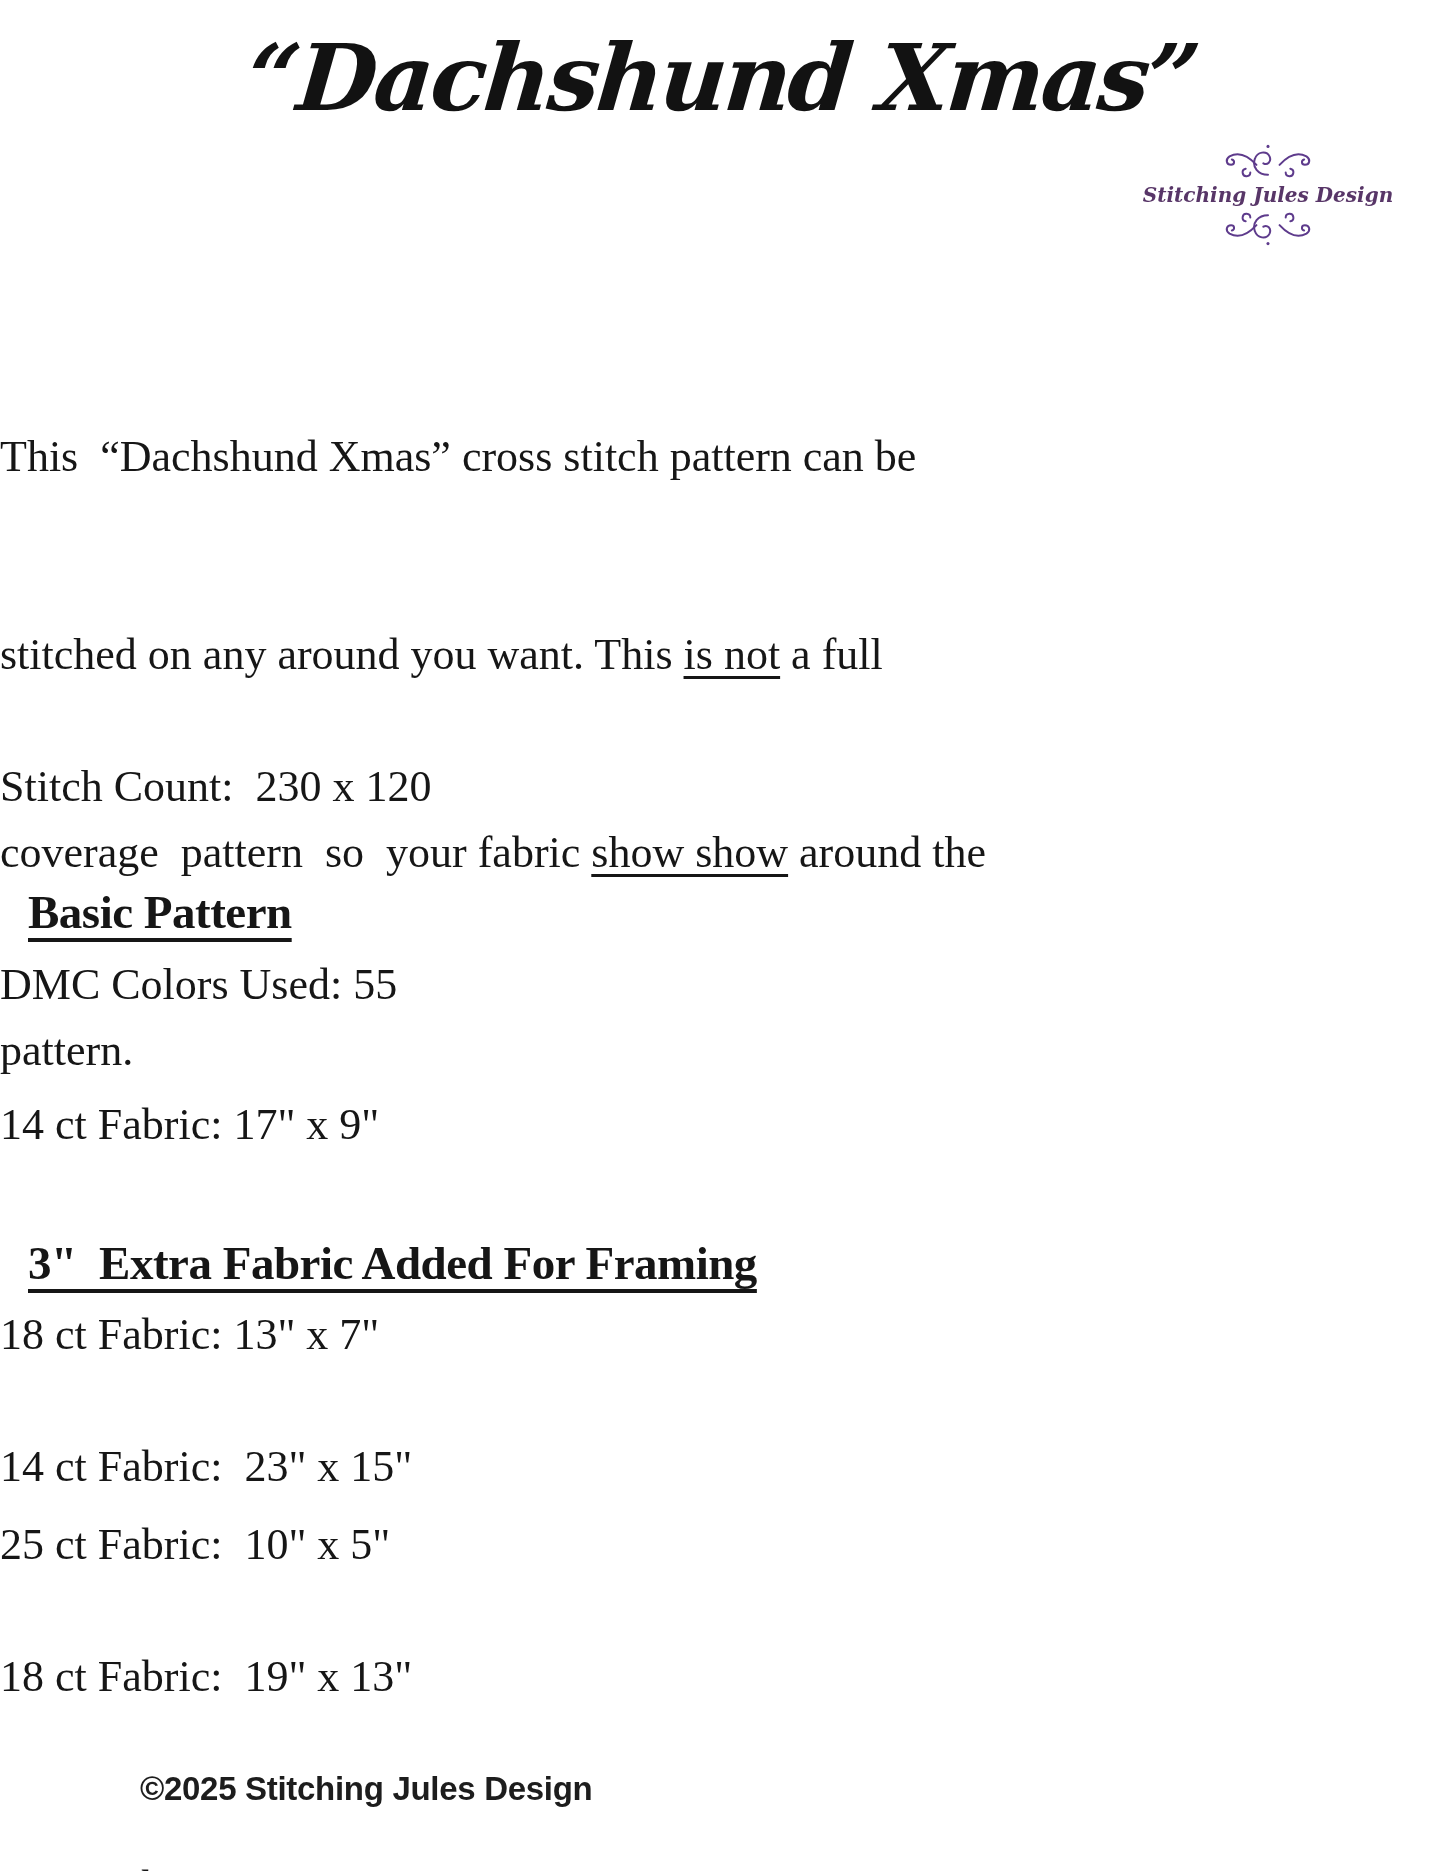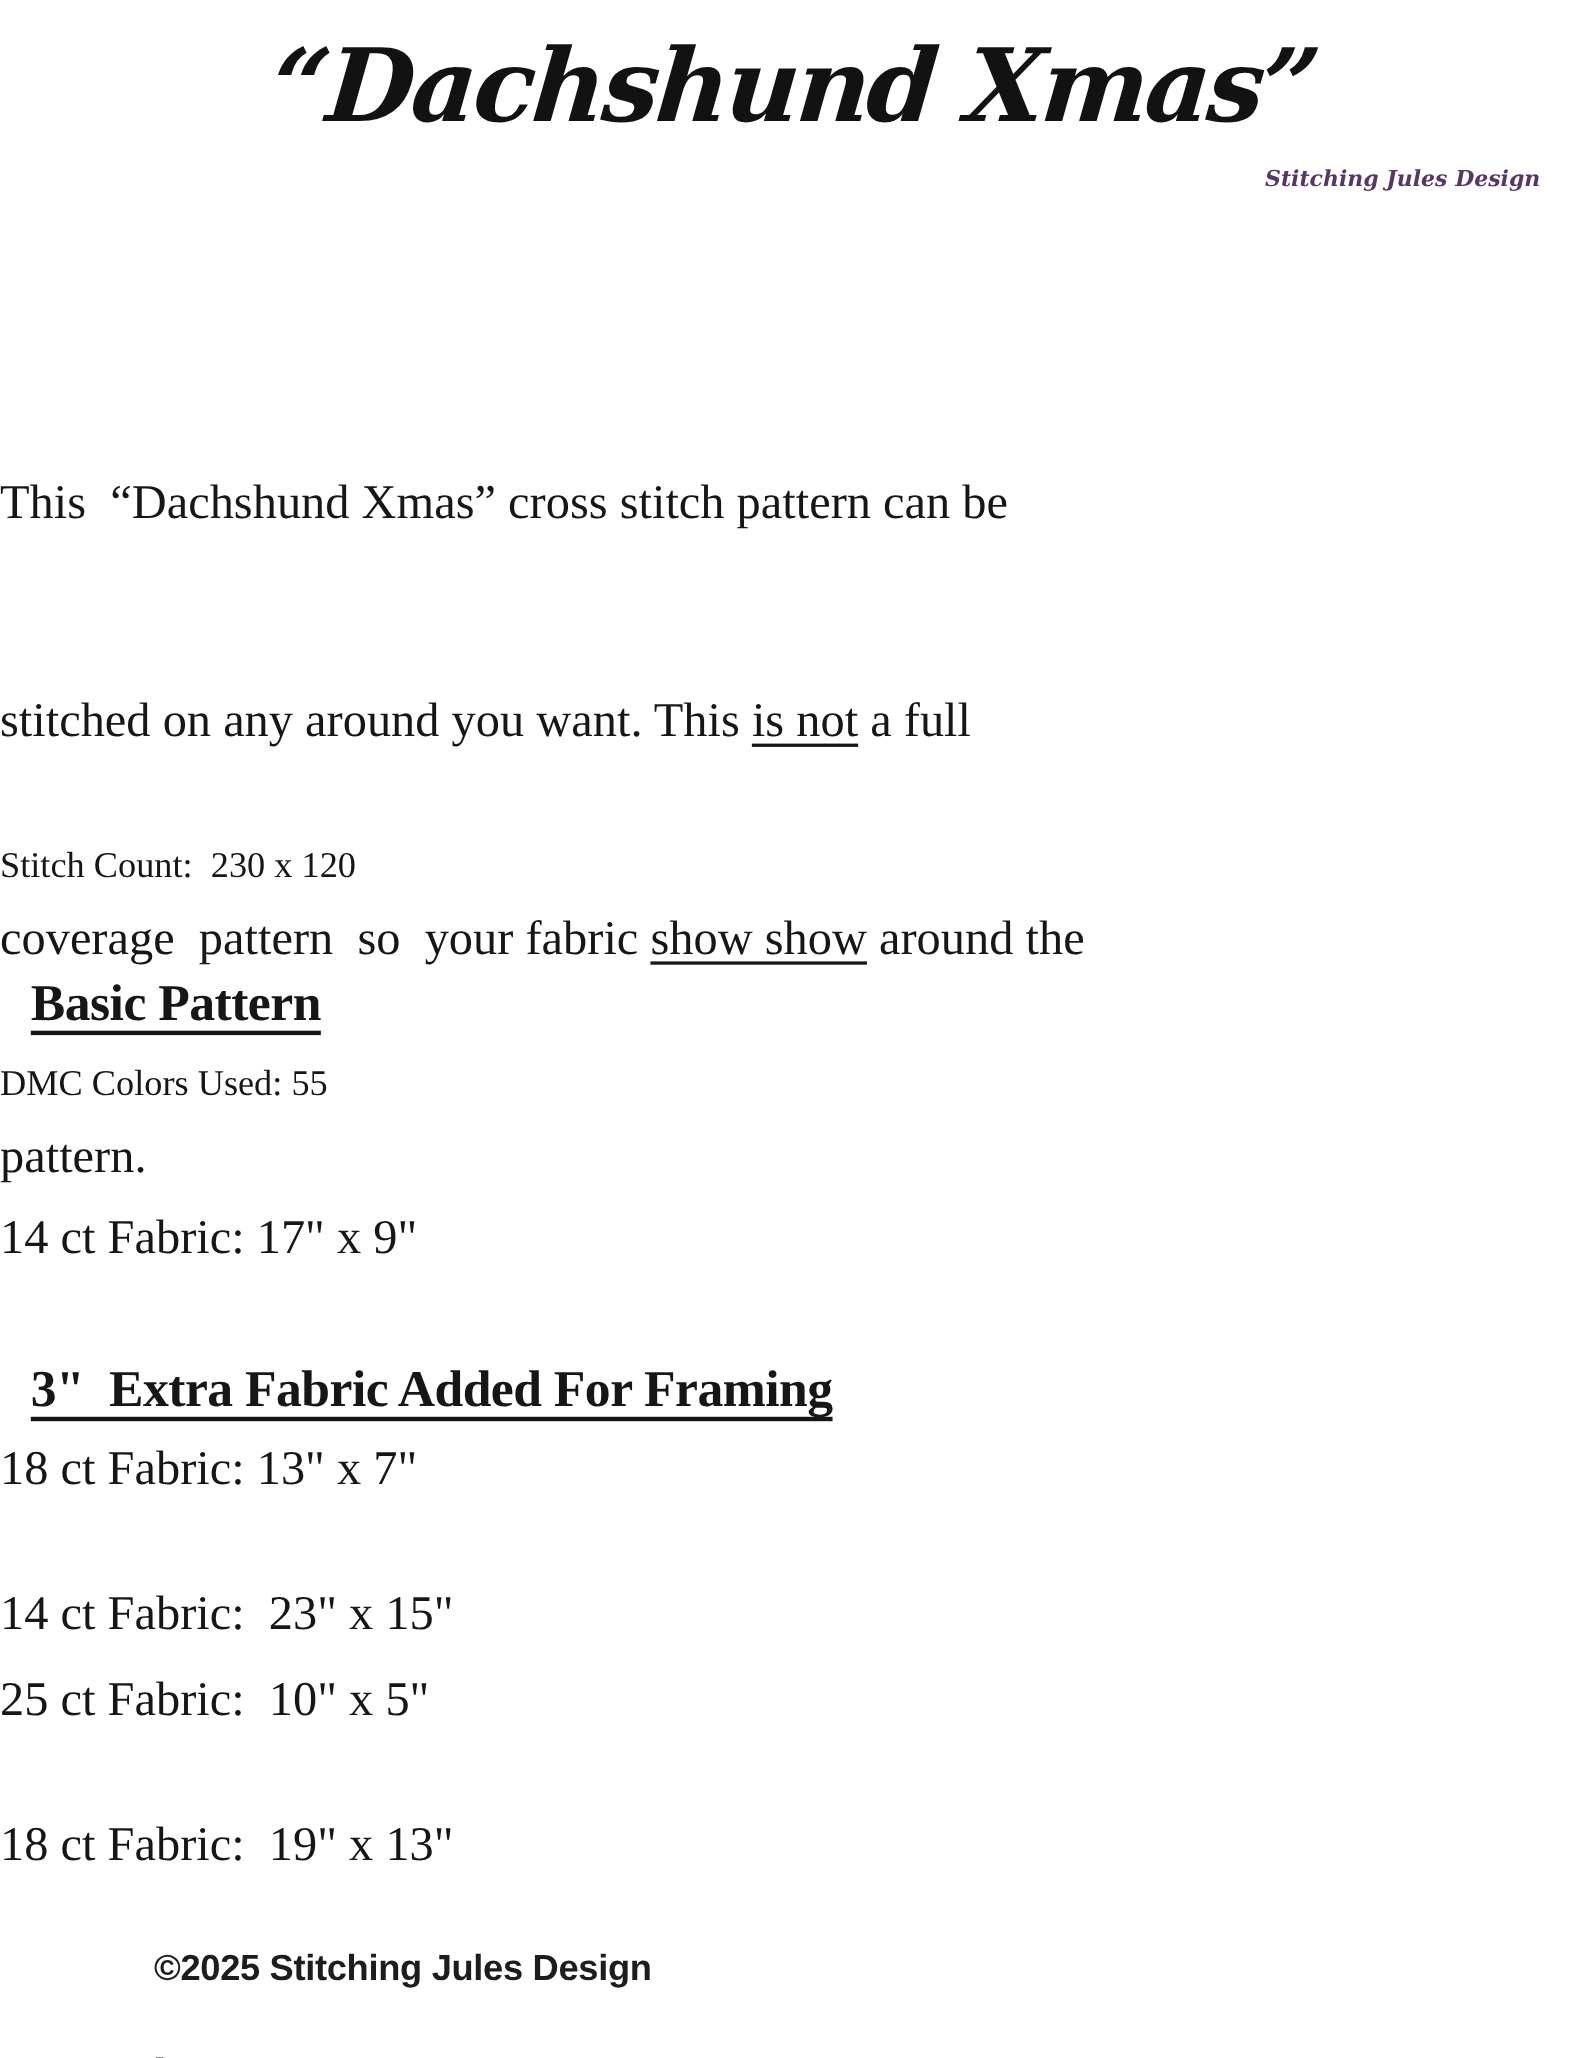--- a/index.html
+++ b/index.html
@@ -15,37 +15,37 @@
     position:absolute; top:16px; left:0; width:1445px;
     text-align:center;
     font-family:"DejaVu Serif", serif; font-style:italic;
     font-size:92px; line-height:1.35; letter-spacing:-3px;
     color:#121212; transform:skewX(-5deg); white-space:pre;
   }
 
   
   .logo {
     position:absolute; top:140px; left:1150px; width:236px;
-    display:flex; flex-direction:row; align-items:center;
+    display:flex; flex-direction:column; align-items:center;
   }
   .flourish { width:100px; height:42px; display:block; }
   .flourish.bottom { transform:scaleY(-1); margin-top:2px; }
   .flourish.top { margin-bottom:2px; }
   .logo-name {
     font-family:"DejaVu Serif", serif; font-weight:bold; font-style:italic;
     font-size:20px; color:#583668; white-space:nowrap; line-height:1.1;
   }
 
   
   .content {
     position:absolute; left:0; width:1380px;
     text-align:left; white-space:pre; color:#161616;
   }
   .intro   { top:292px; font-size:44px; line-height:66px; }
-  .stats   { top:622px; font-size:33px; line-height:66px; }
+  .stats   { top:622px; font-size:44px; line-height:66px; }
   .u {
     text-decoration:underline;
     text-underline-offset:7px;
     text-decoration-thickness:3px;
     margin-top:40px;
   }
   .section-heading {
     font-weight:bold; font-size:47px; line-height:60px;
     text-decoration:underline;
     text-underline-offset:10px;

